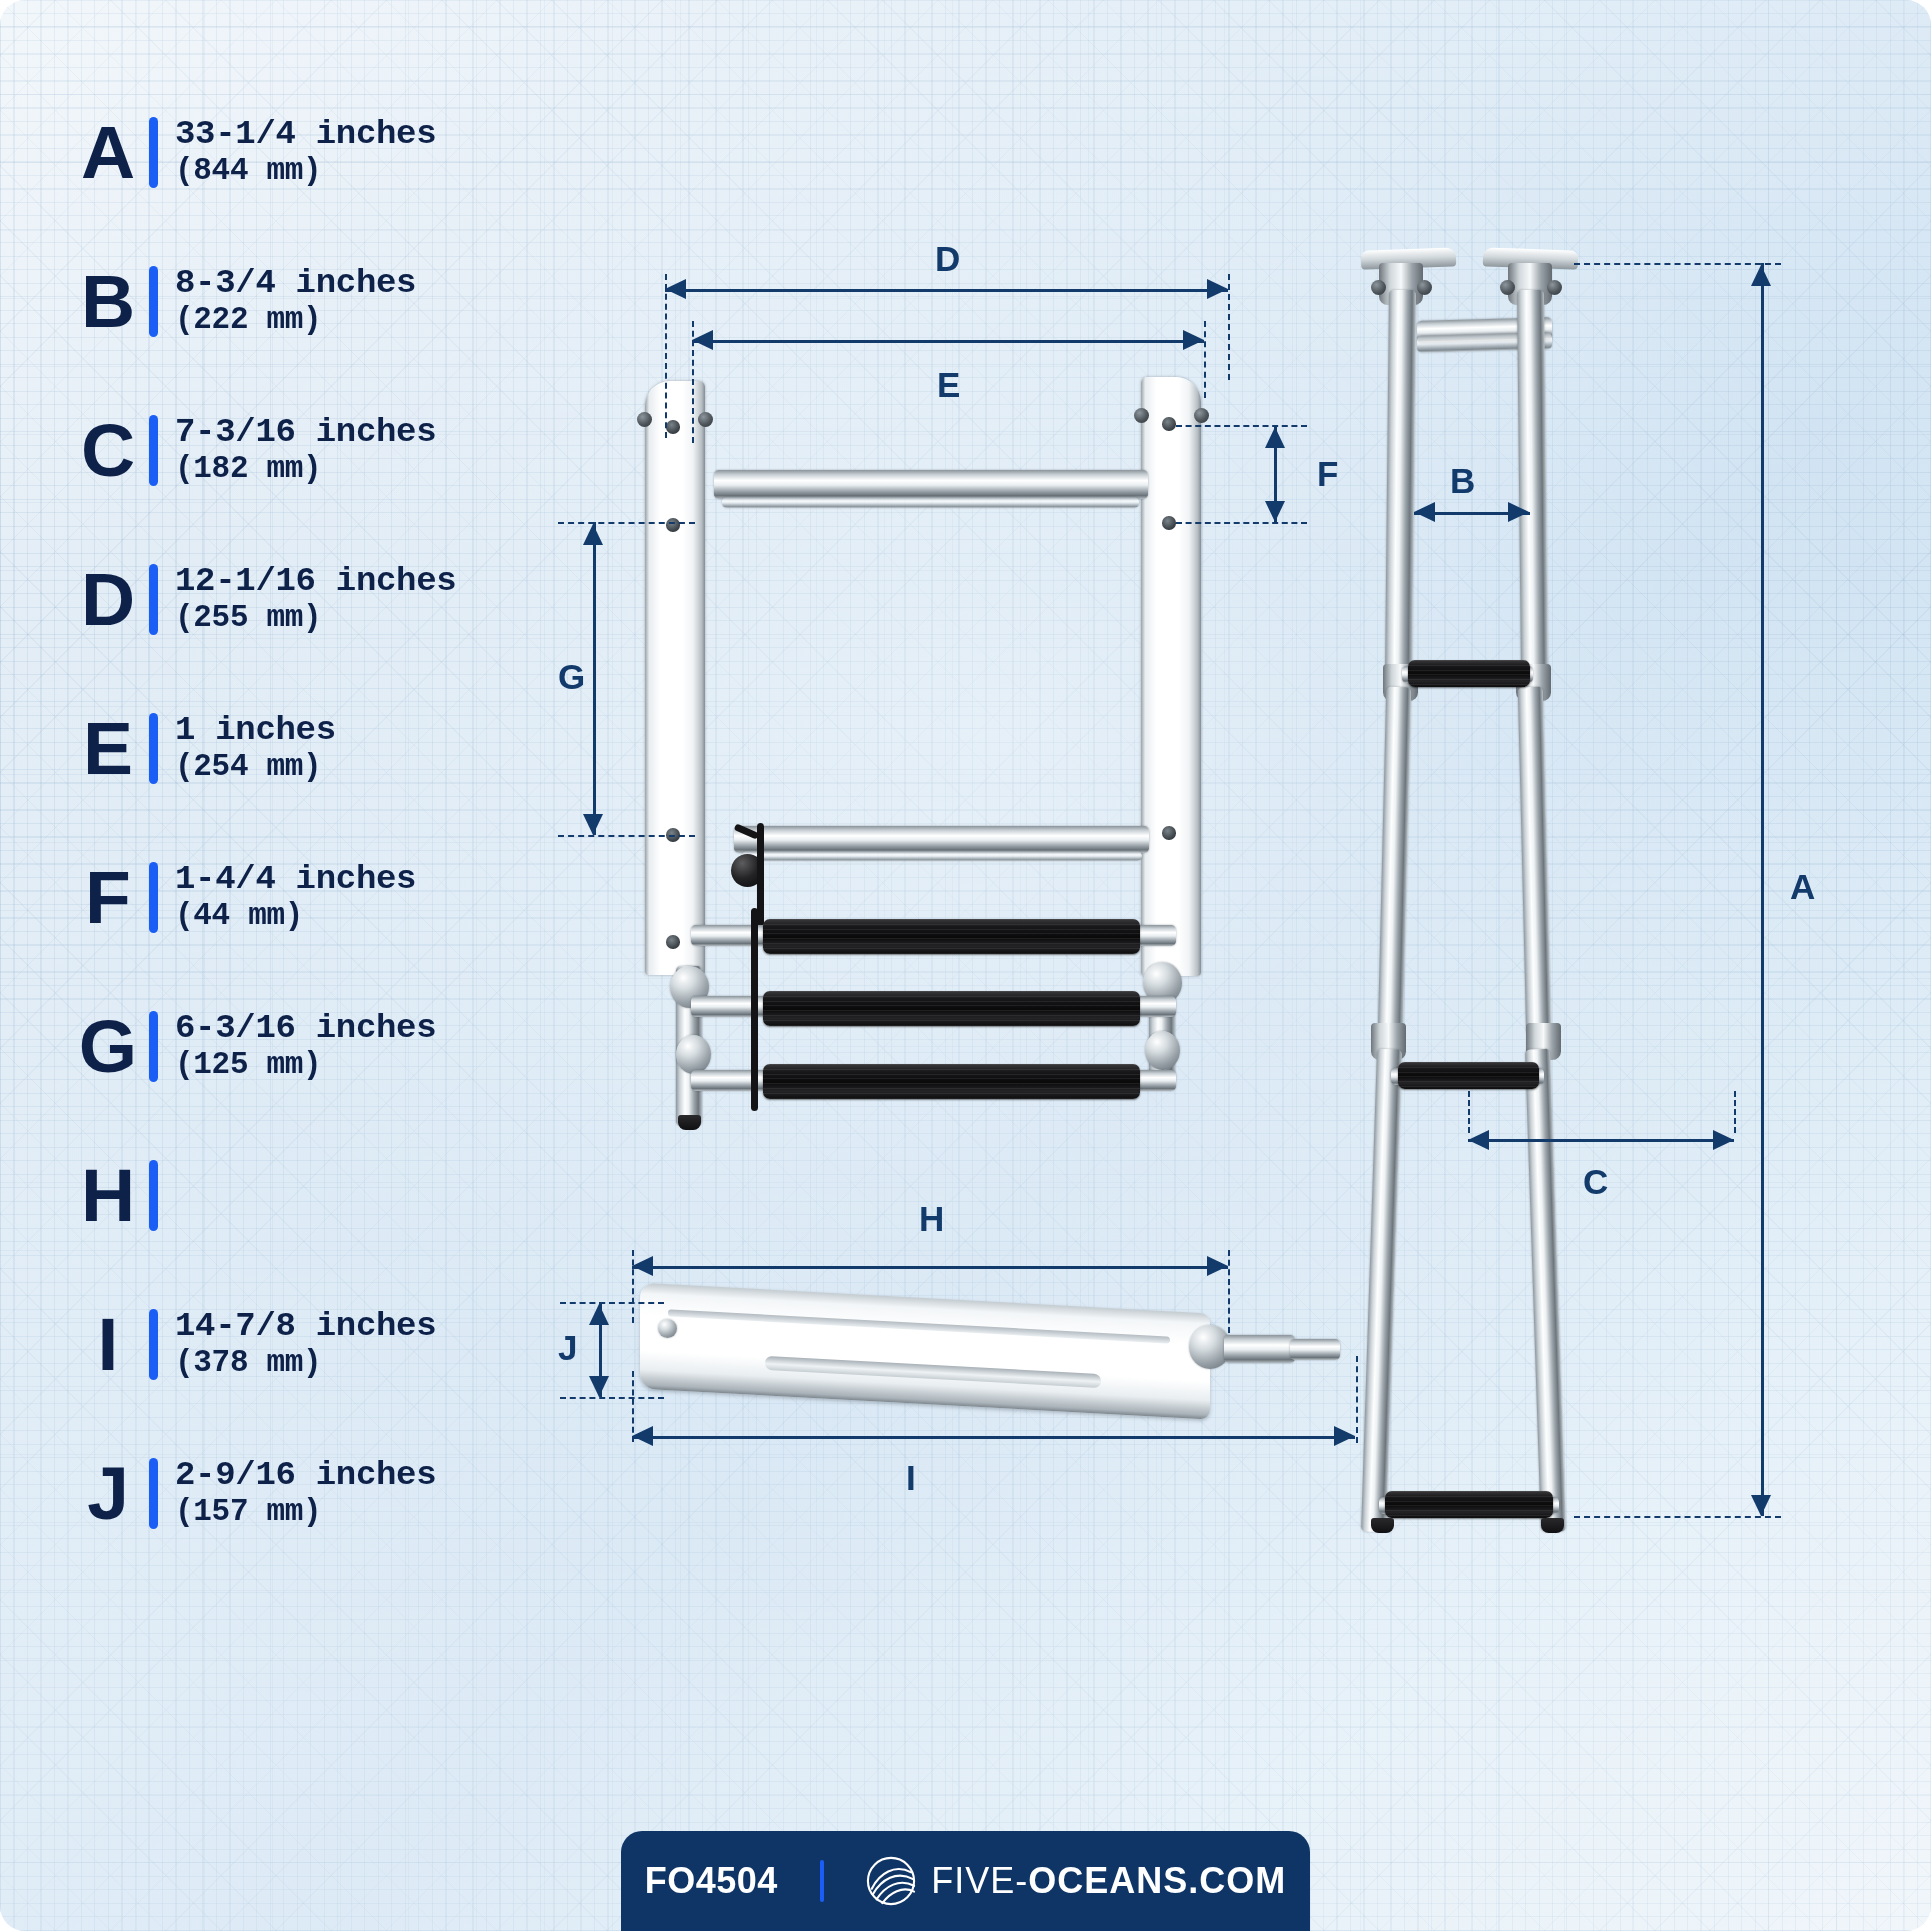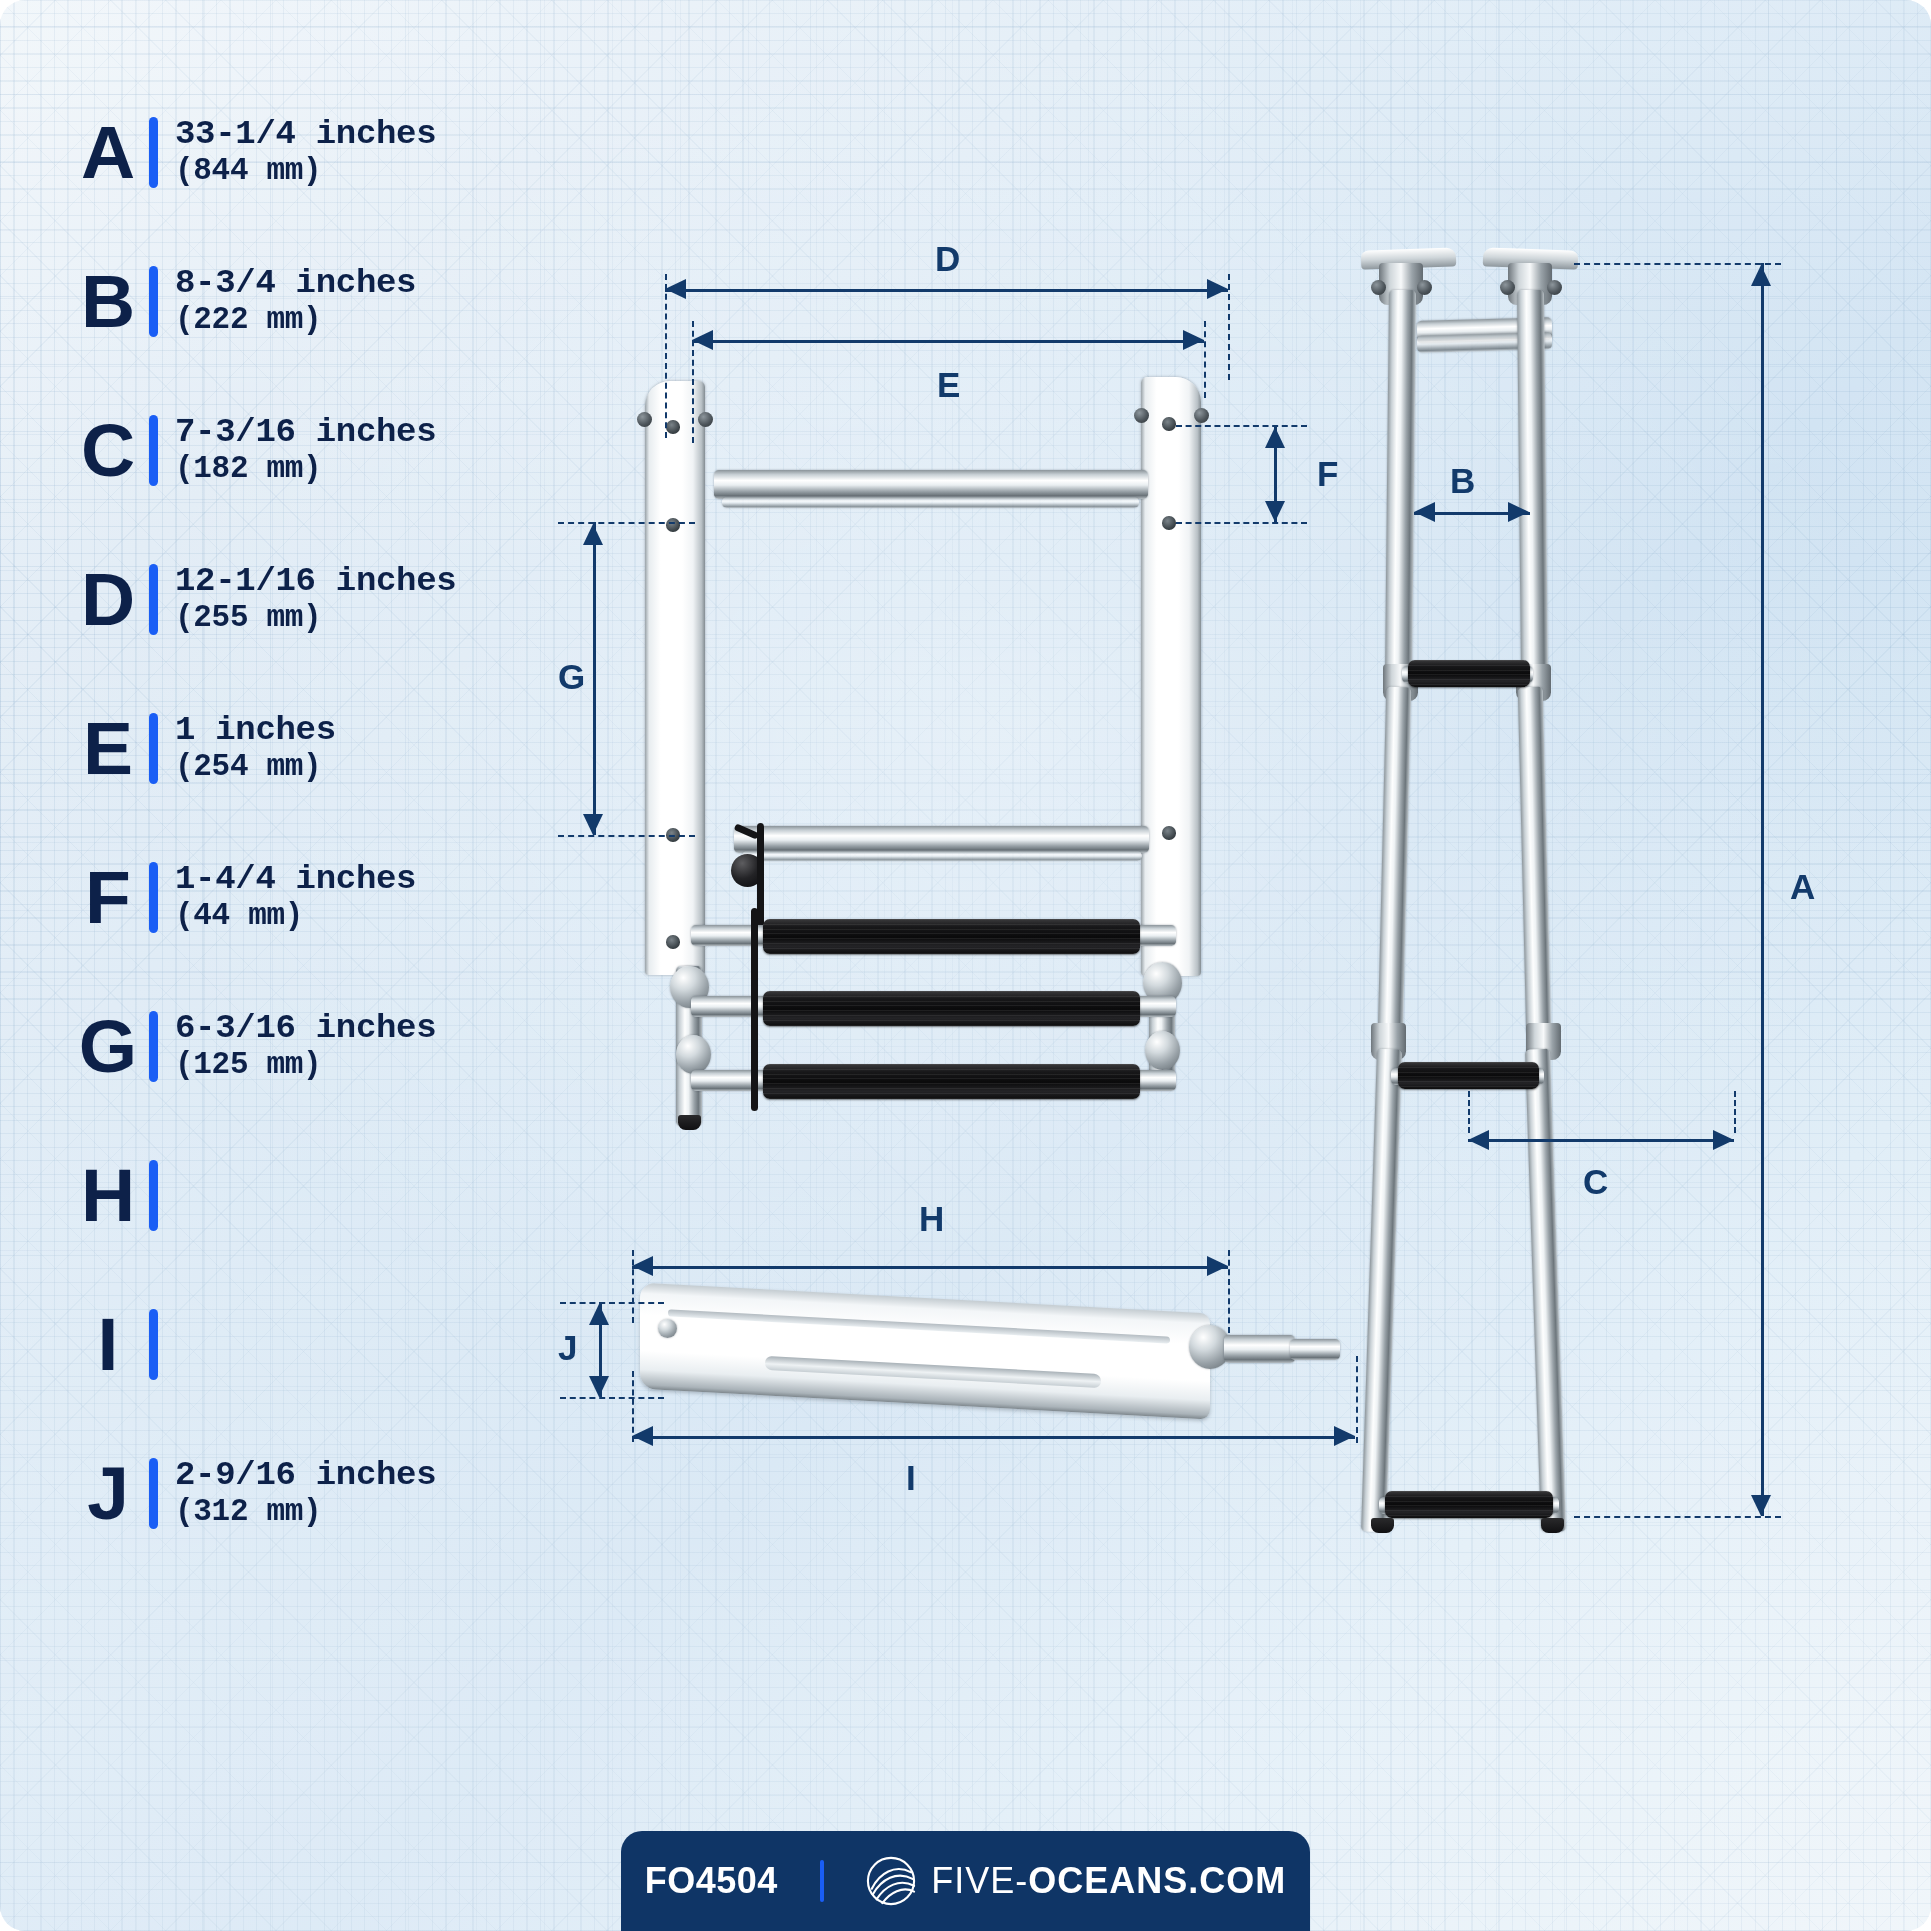--- a/index.html
+++ b/index.html
@@ -243,28 +243,32 @@
     </div>
 
     <div class="legend-row">
       <div class="legend-letter">H</div>
       <div class="legend-bar"></div>
     </div>
 
     <div class="legend-row">
       <div class="legend-letter">I</div>
       <div class="legend-bar"></div>
+      <div class="legend-text">
+        <div class="legend-imperial">14-7/8 inches</div>
+        <div class="legend-metric">(378 mm)</div>
+      </div>
     </div>
 
     <div class="legend-row">
       <div class="legend-letter">J</div>
       <div class="legend-bar"></div>
       <div class="legend-text">
         <div class="legend-imperial">2-9/16 inches</div>
-        <div class="legend-metric">(312 mm)</div>
+        <div class="legend-metric">(157 mm)</div>
       </div>
     </div>
 
   </div>
 
   <div id="stage">
 
     <div>
 
       <div class="plate" style="left:645px; top:381px; width:60px; height:594px; border-radius:25px 5.8px 3.9px 3.9px;"></div>

